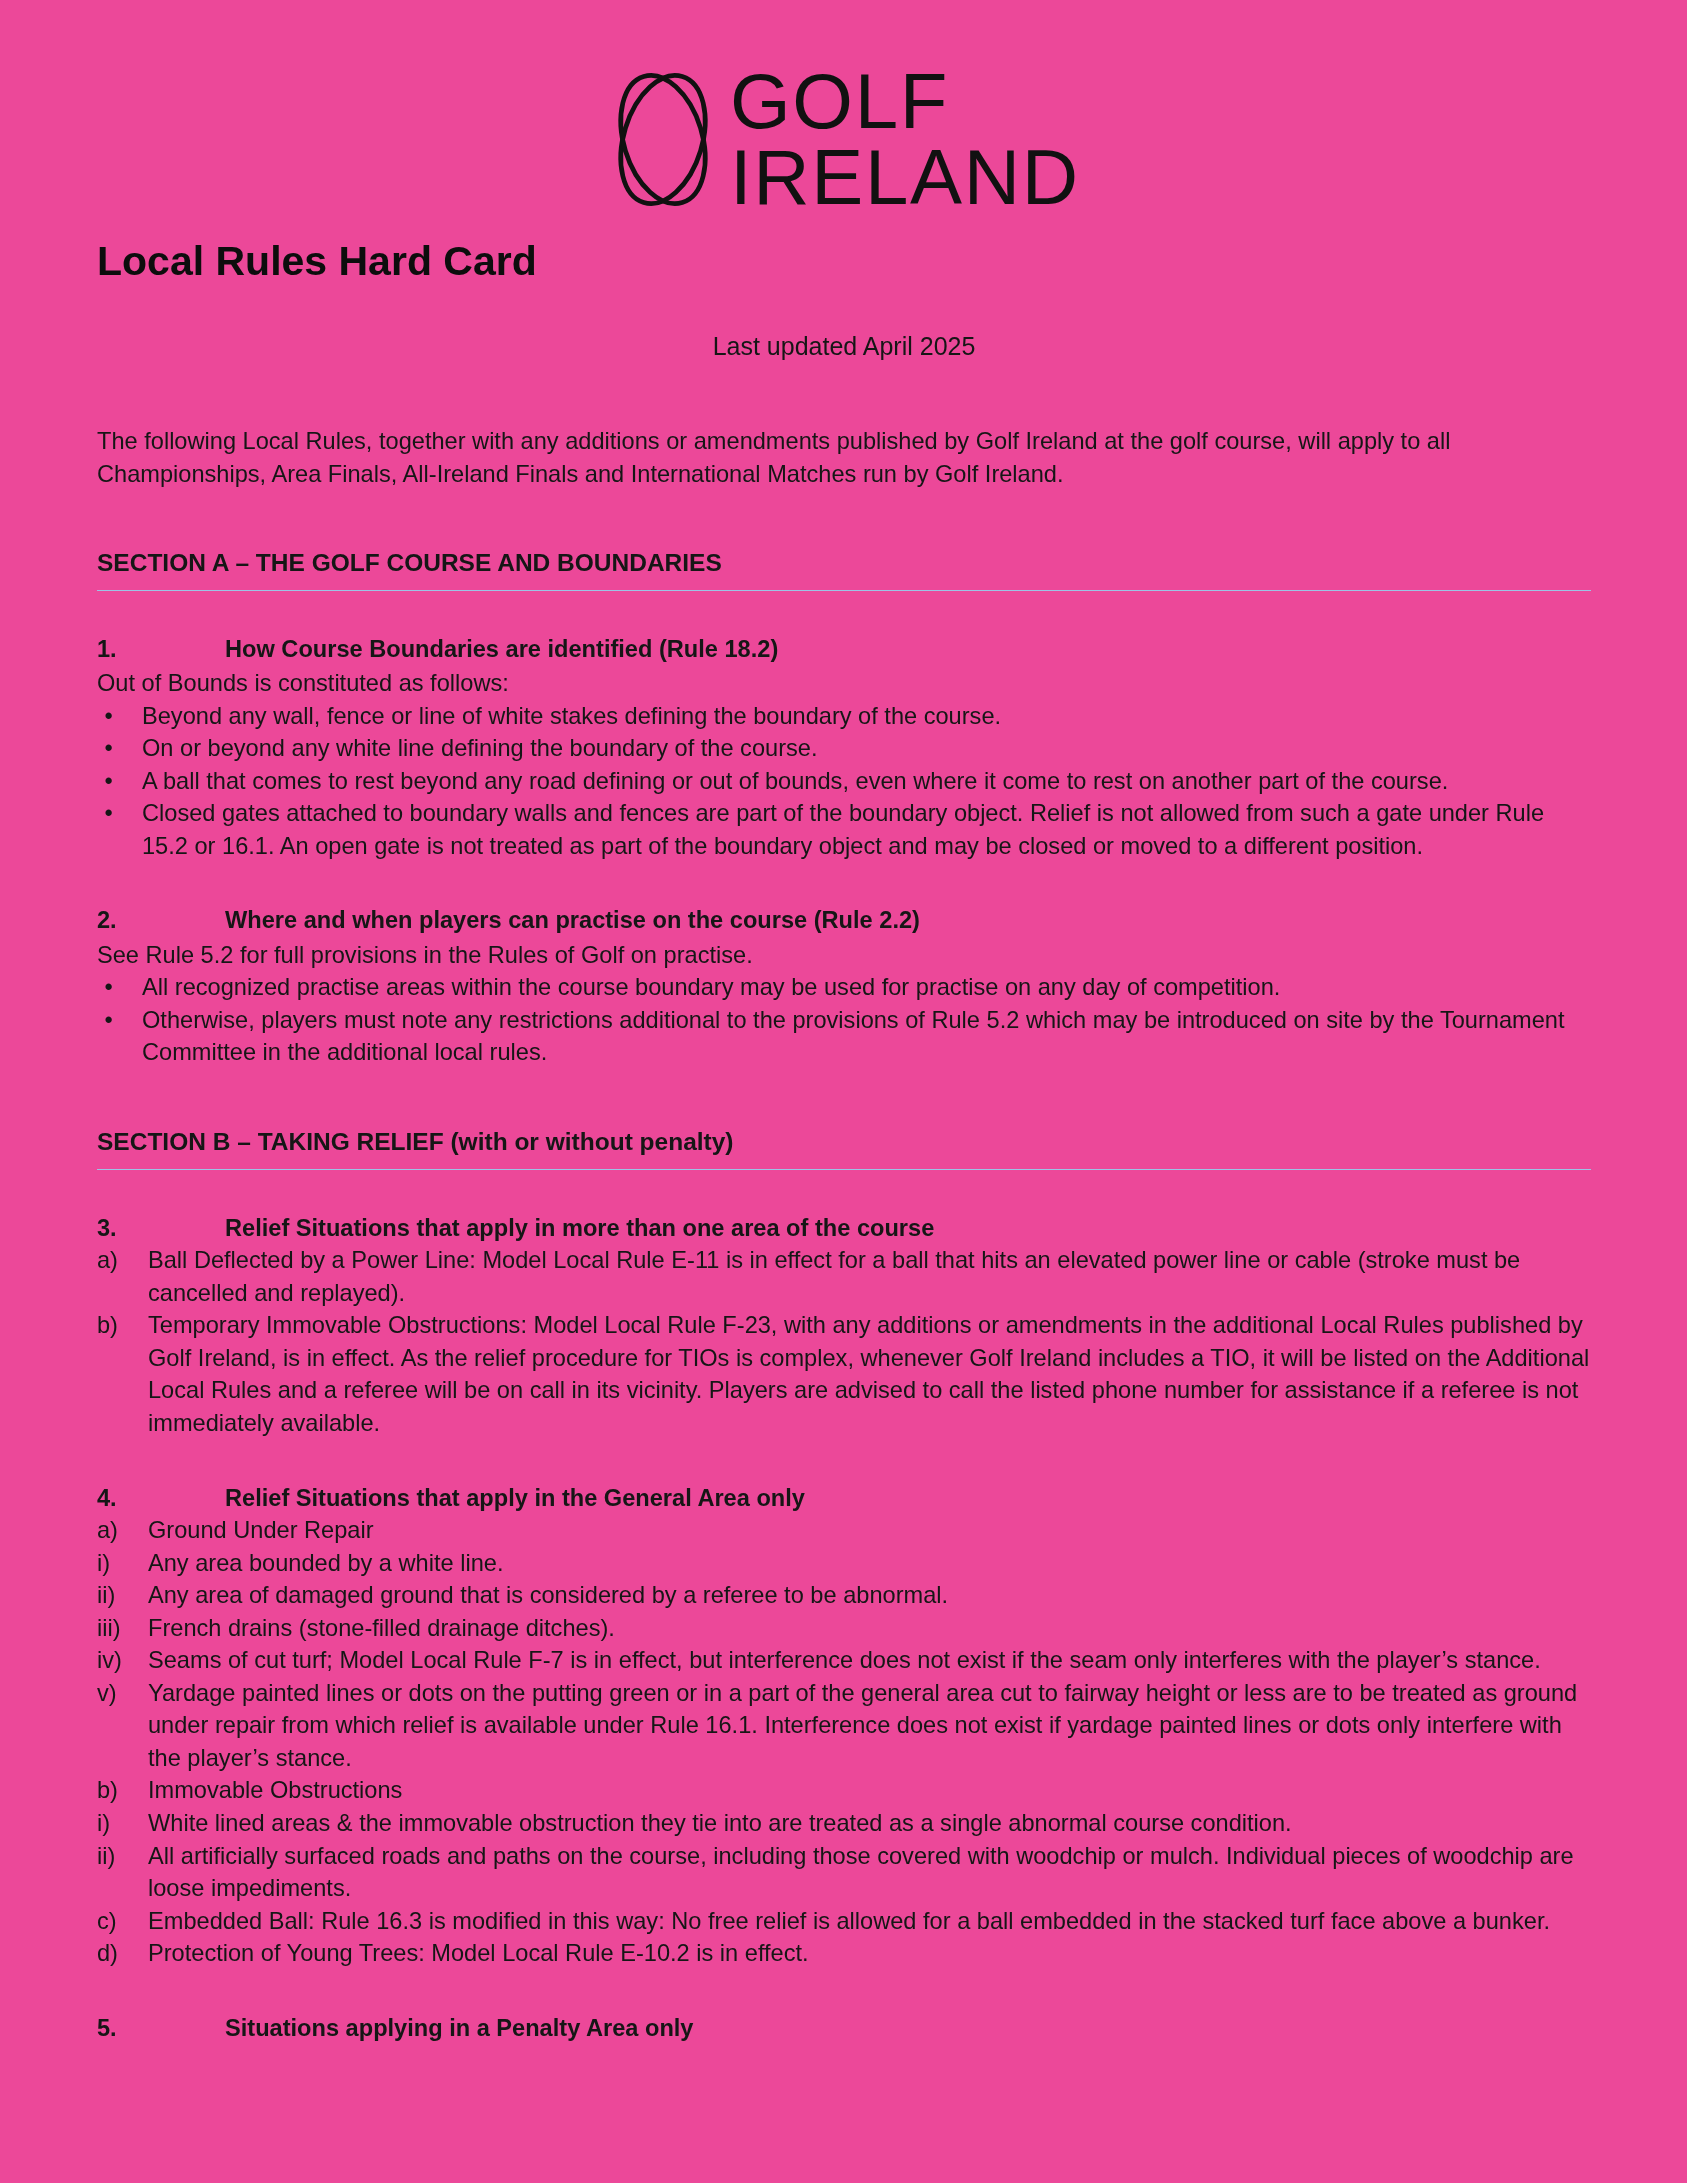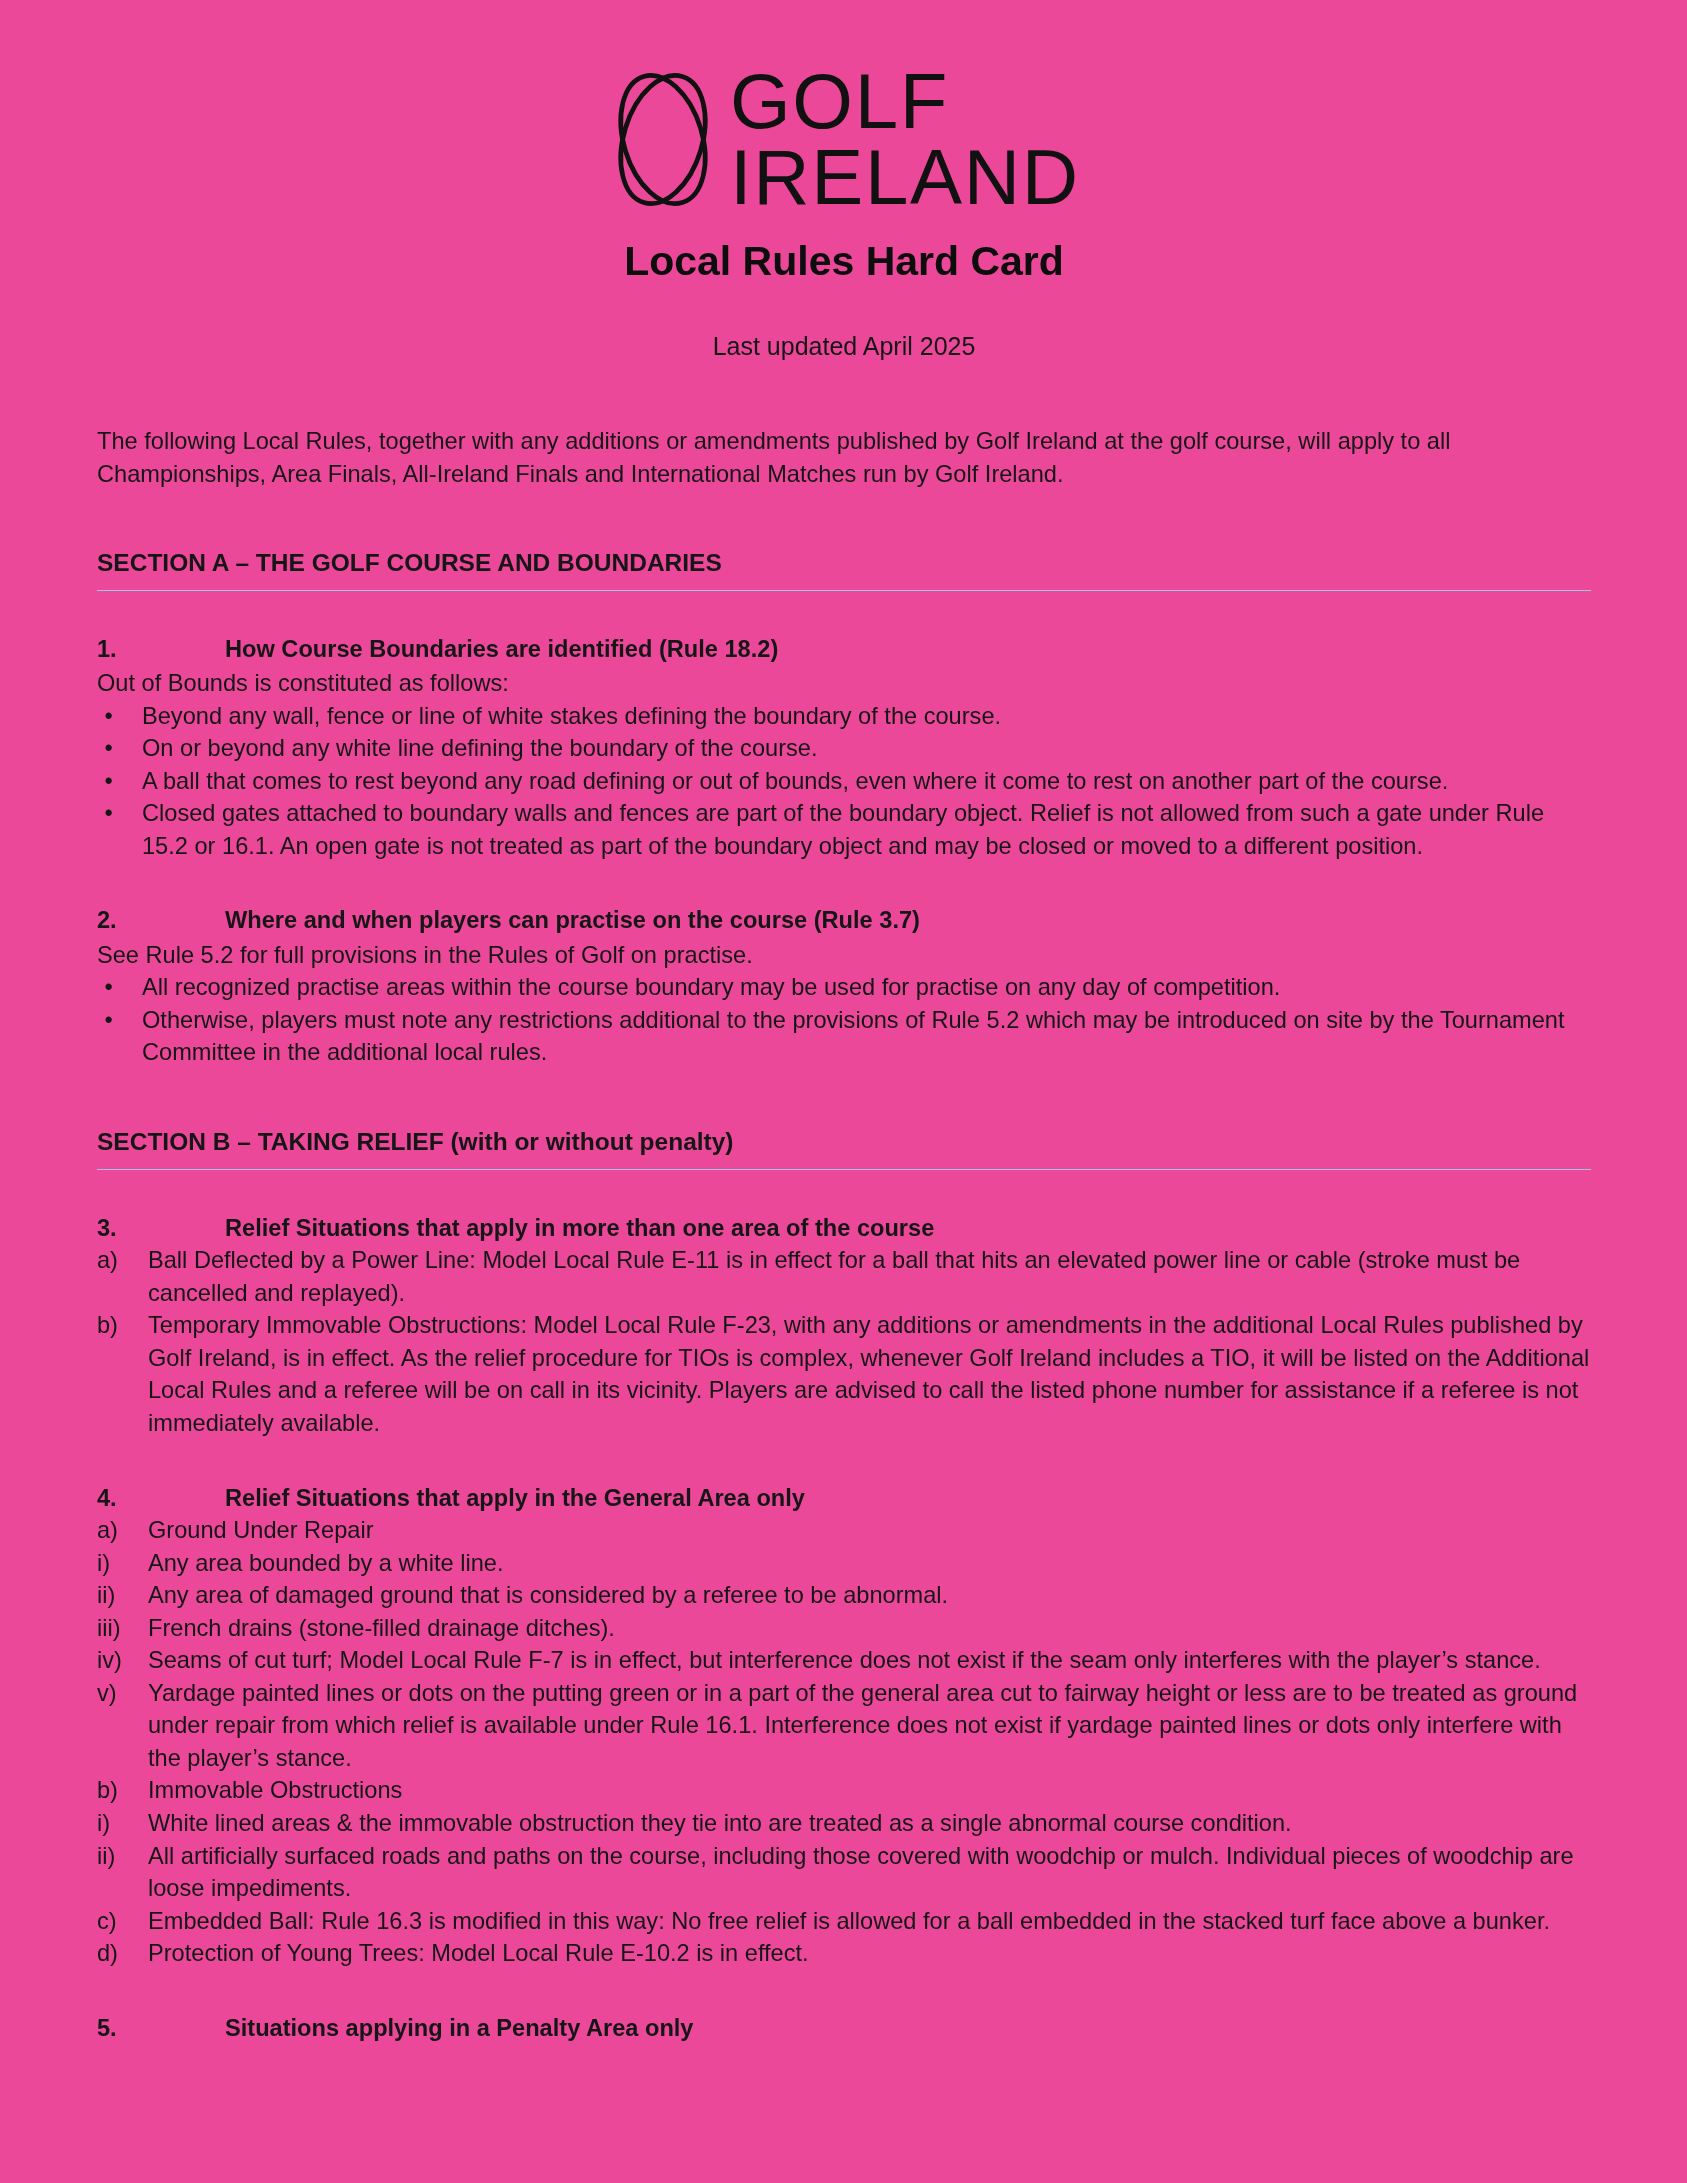--- a/index.html
+++ b/index.html
@@ -24,21 +24,20 @@
   }
   .logo-icon svg { display: block; }
   .logo-wordmark {
     font-size: 78px;
     line-height: 0.97;
     letter-spacing: 1.7px;
     font-weight: 400;
     color: #111111;
   }
   .doc-title {
-    text-align: center;
     font-size: 41px;
     font-weight: bold;
     margin-top: 15px;
     color: #0d0d0d;
   }
   .updated {
     text-align: center;
     font-size: 25px;
     font-weight: normal;
     margin-top: 39px;
@@ -120,21 +119,21 @@
       <div class="bullet-item">
         <span class="b-marker">•</span>
         <span class="b-text">Closed gates attached to boundary walls and fences are part of the boundary object.  Relief is not allowed from such a gate under Rule 15.2 or 16.1.  An open gate is not treated as part of the boundary object and may be closed or moved to a different position.</span>
       </div>
     </div>
   </div>
 
   <div class="rule">
     <div class="rule-heading">
       <span class="rule-num">2.</span>
-      <span class="rule-title">Where and when players can practise on the course (Rule 3.7)</span>
+      <span class="rule-title">Where and when players can practise on the course (Rule 2.2)</span>
     </div>
     <p class="rule-intro">See Rule 5.2 for full provisions in the Rules of Golf on practise.</p>
     <div class="bullets">
       <div class="bullet-item">
         <span class="b-marker">•</span>
         <span class="b-text">All recognized practise areas within the course boundary may be used for practise on any day of competition.</span>
       </div>
       <div class="bullet-item">
         <span class="b-marker">•</span>
         <span class="b-text">Otherwise, players must note any restrictions additional to the provisions of Rule 5.2 which may be introduced on site by the Tournament Committee in the additional local rules.</span>

